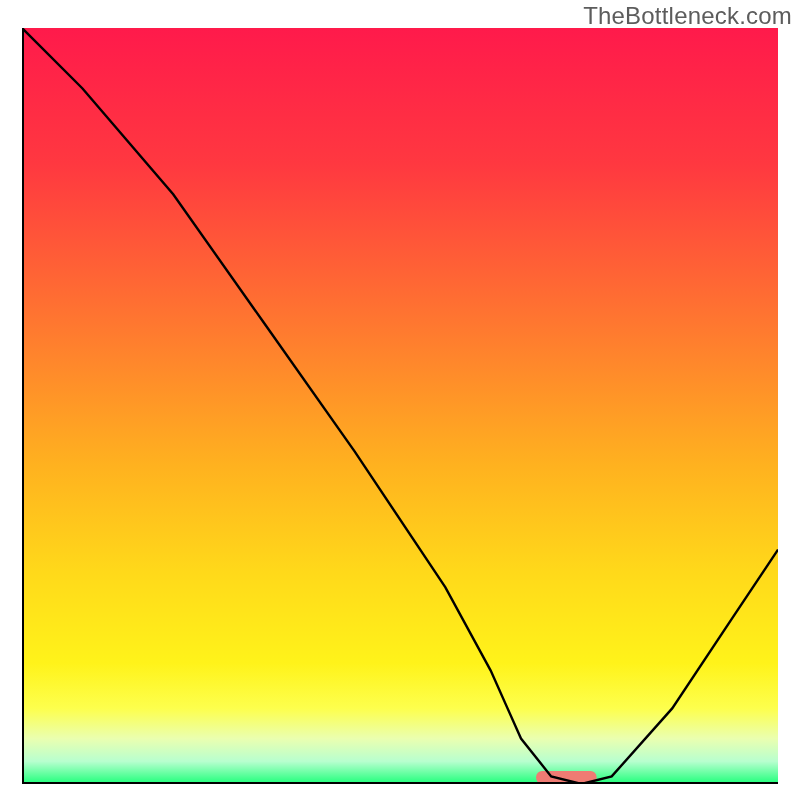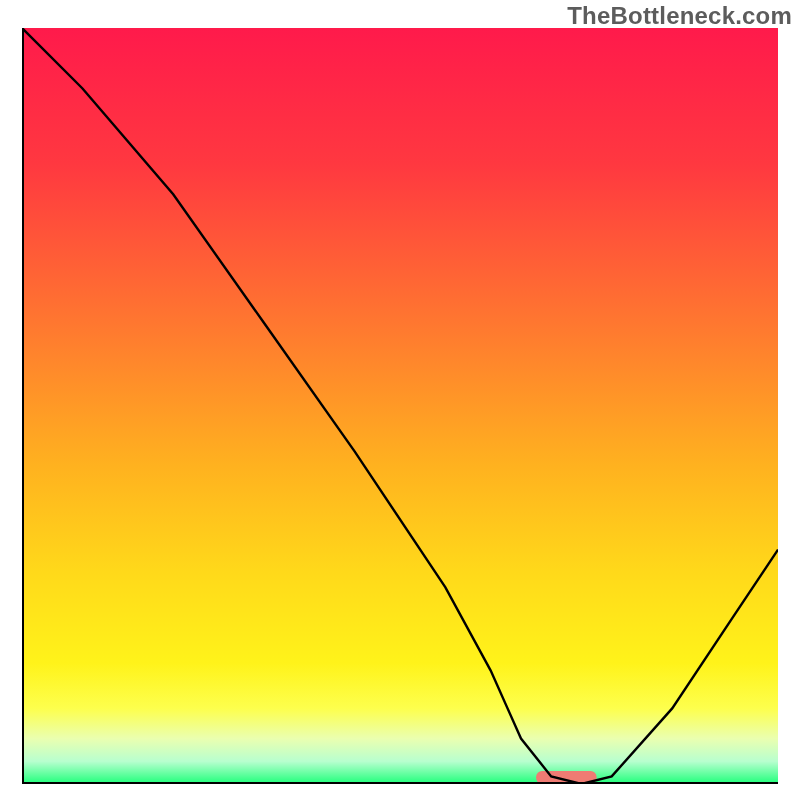--- a/index.html
+++ b/index.html
@@ -13,21 +13,21 @@
   .container {
     position: relative;
     width: 800px;
     height: 800px;
   }
   .watermark {
     position: absolute;
     top: 2px;
     right: 8px;
     font-size: 24px;
-    font-weight: 700;
+    font-weight: 400;
     color: #5c5c5c;
     letter-spacing: 0.2px;
   }
   .plot {
     position: absolute;
     left: 22px;
     top: 28px;
     width: 756px;
     height: 756px;
   }

